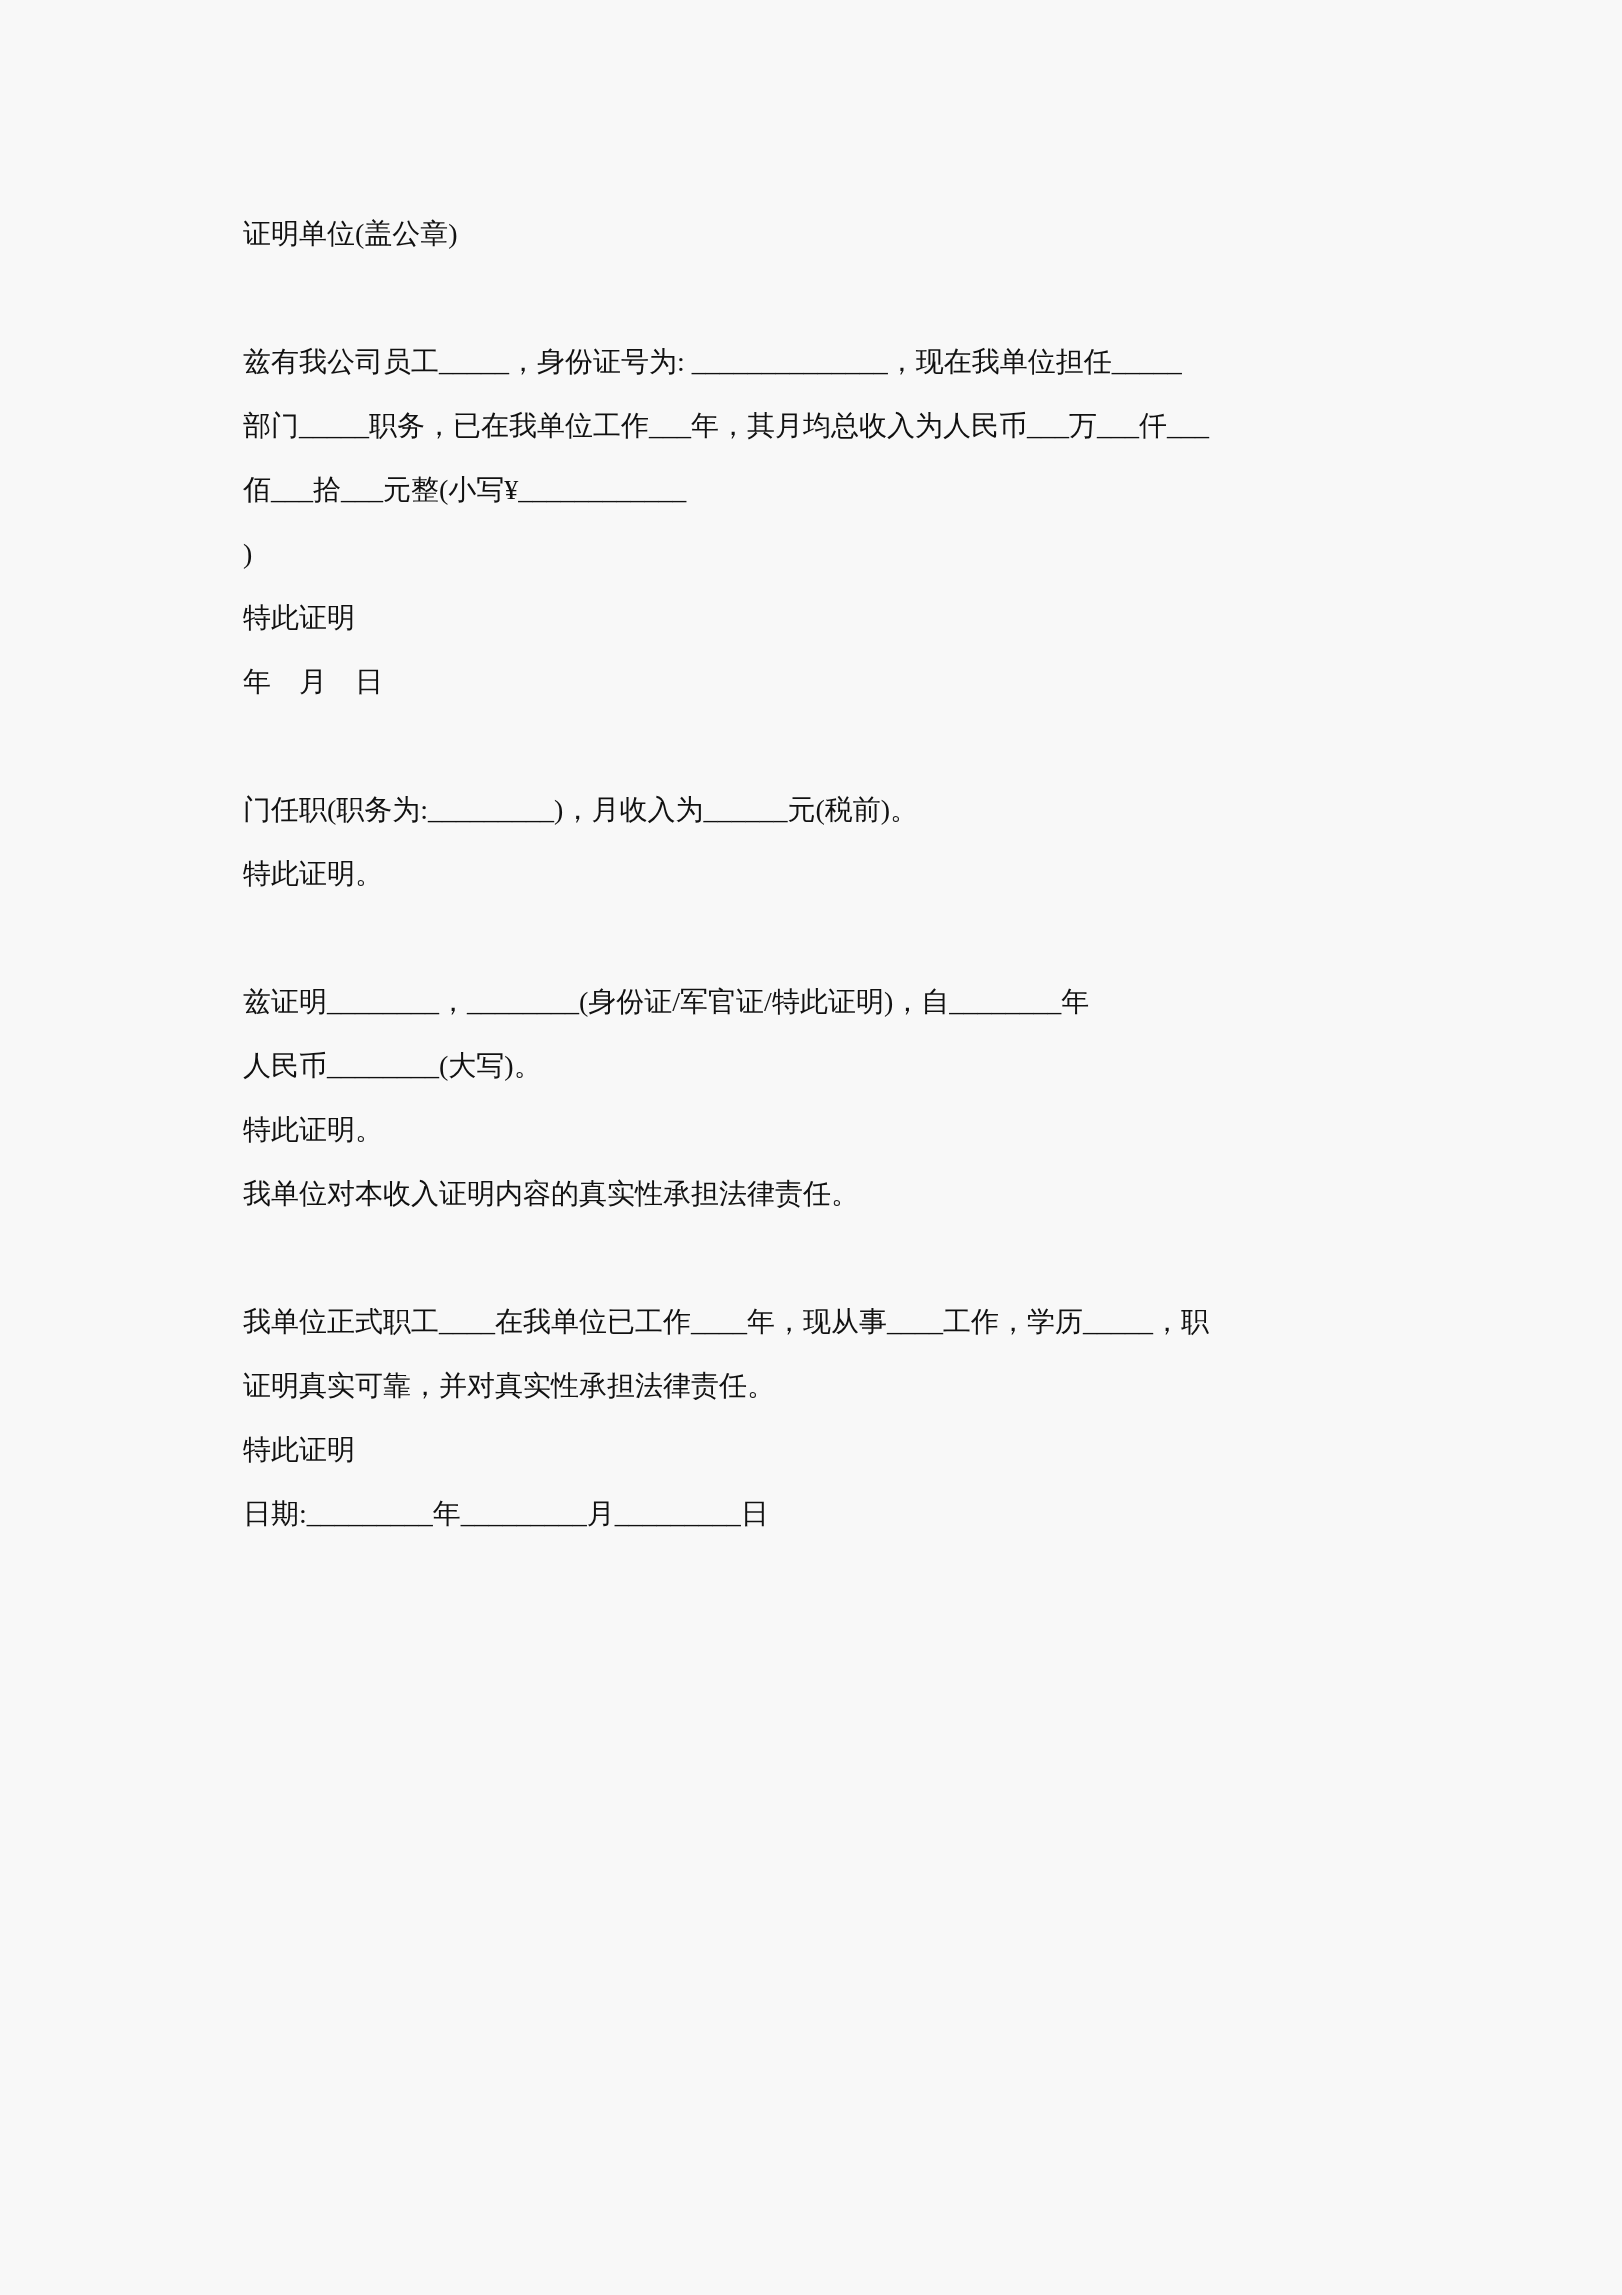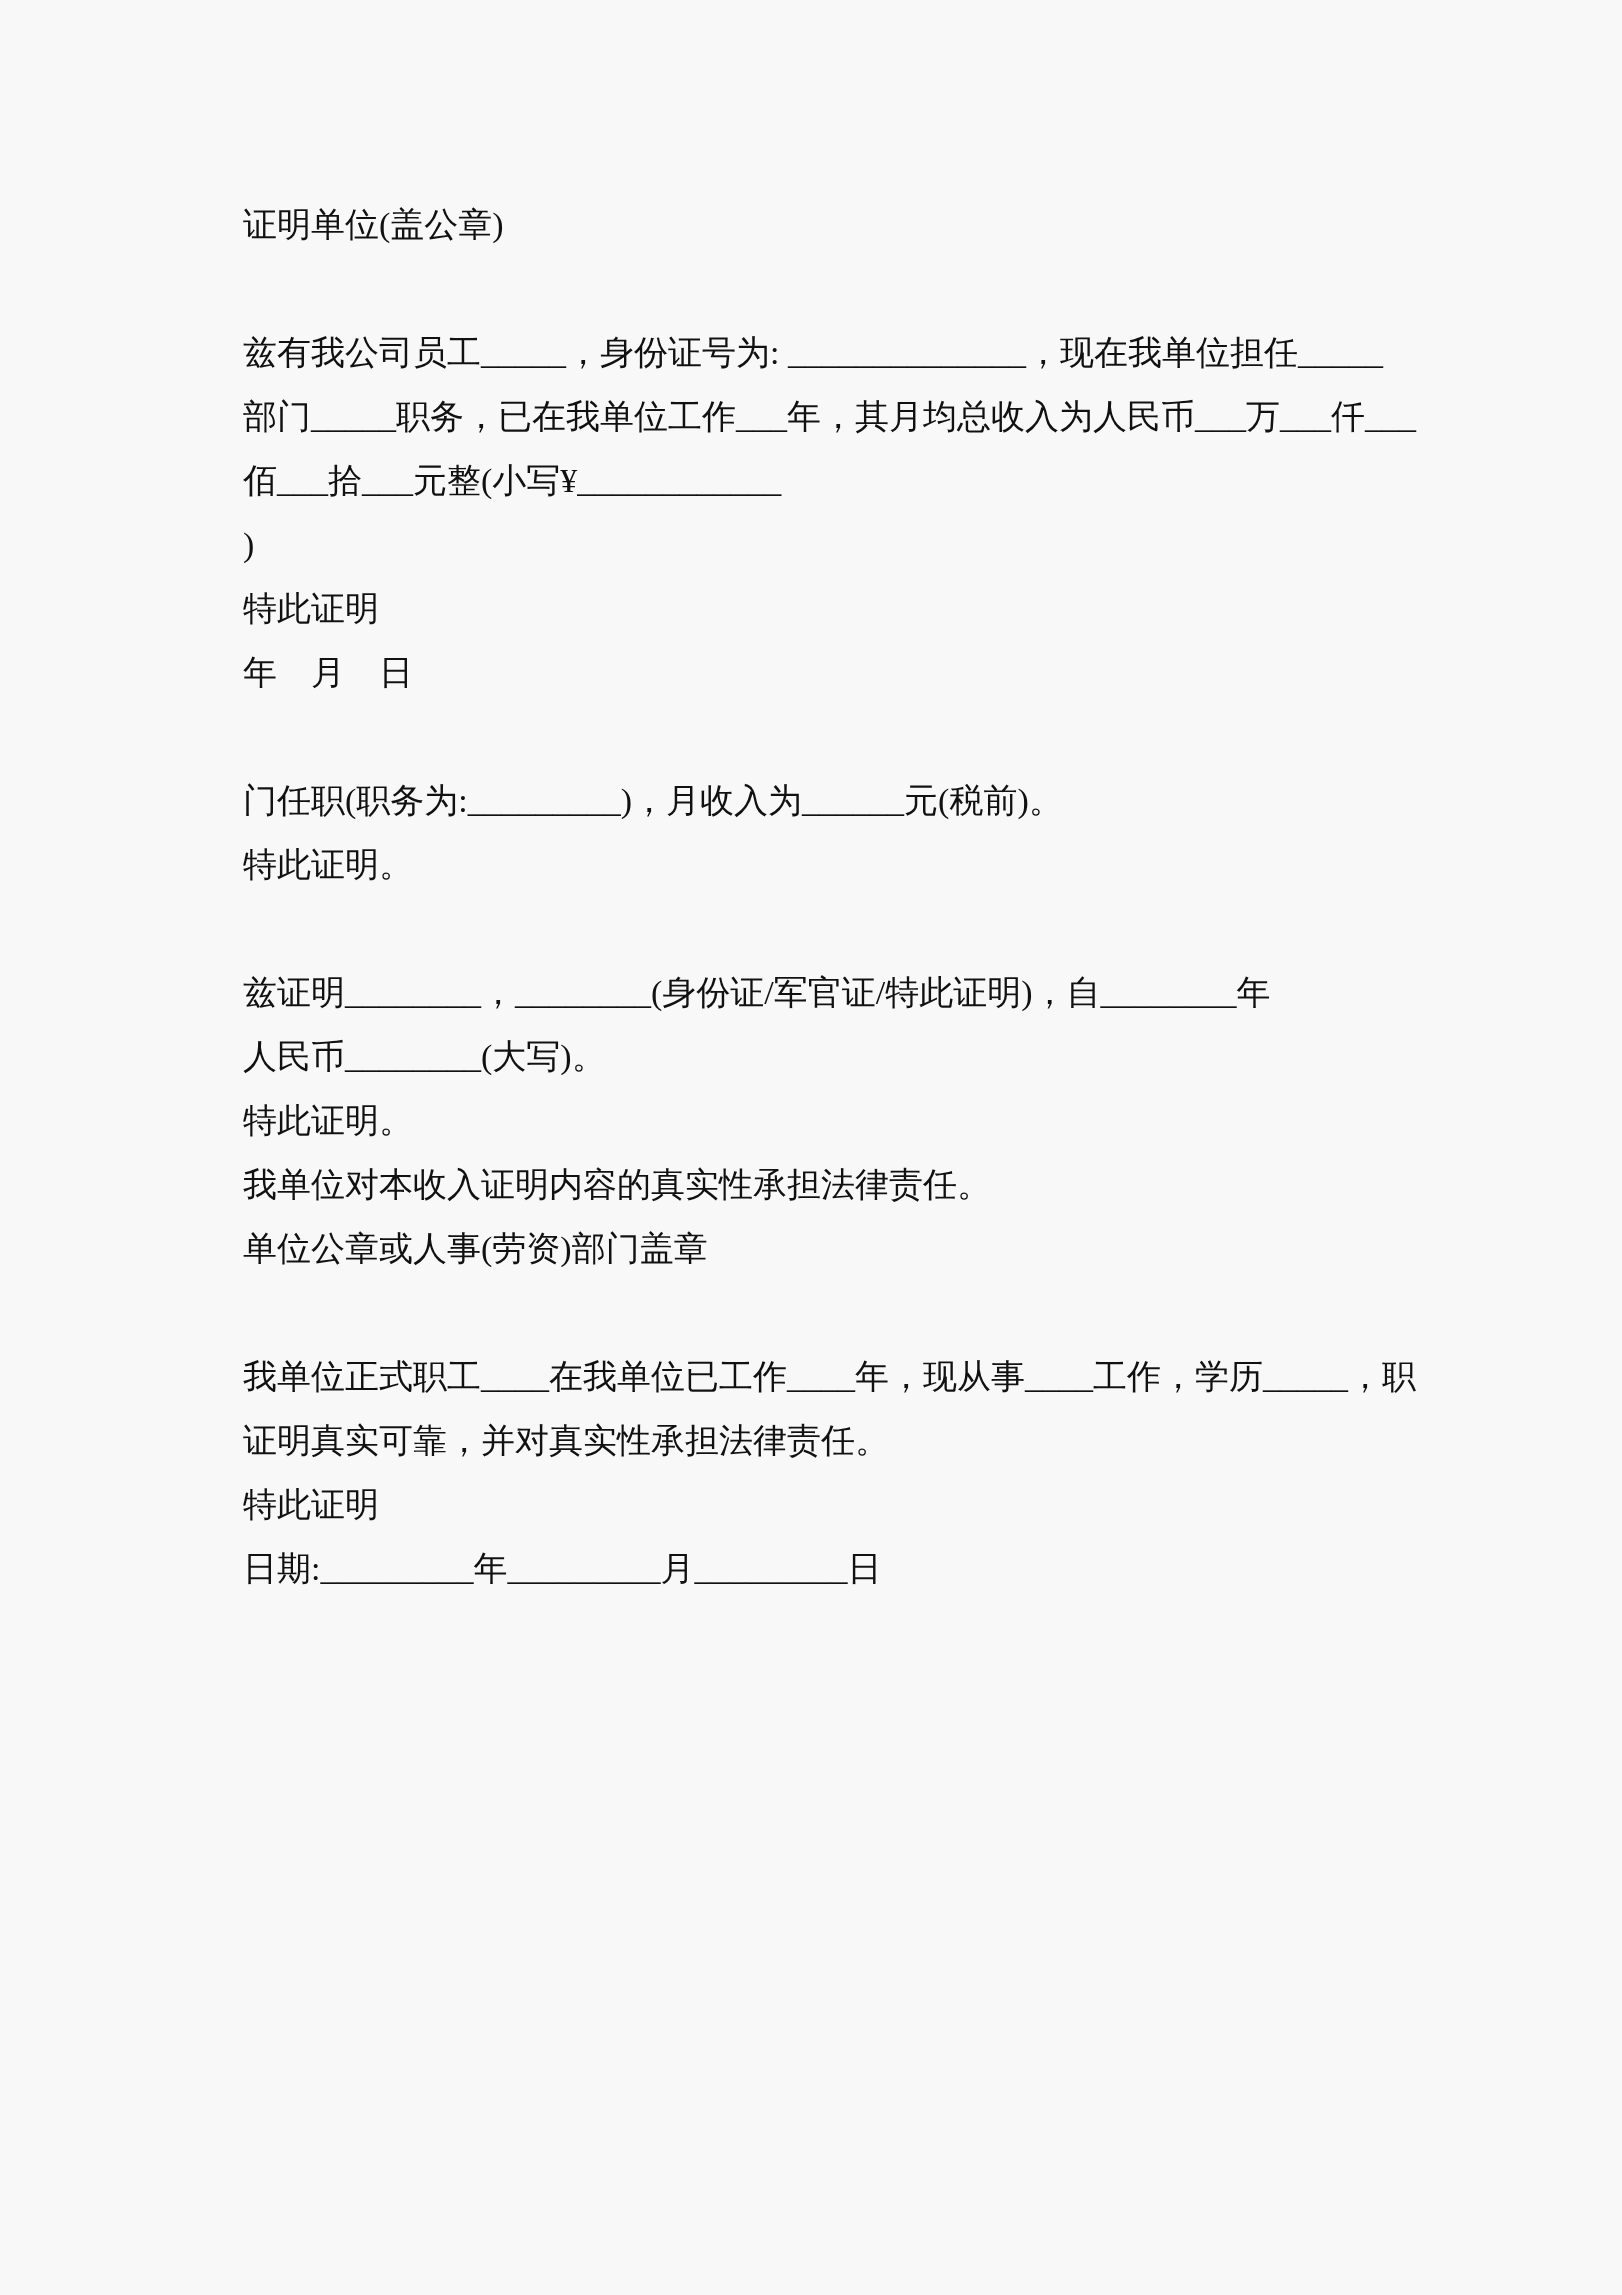--- a/index.html
+++ b/index.html
@@ -9,24 +9,24 @@
   body {
     width: 1623px;
     height: 2295px;
     background: #f8f8f8;
     position: relative;
     overflow: hidden;
   }
   .doc {
     position: absolute;
     left: 243px;
-    top: 193px;
+    top: 202px;
     width: 1139px;
     font-family: "Liberation Serif", "DejaVu Serif", serif;
-    font-size: 34px;
+    font-size: 28px;
     color: #111111;
     font-weight: 500;
   }
   .section { display: block; }
   .line {
     height: 64px;
     line-height: 64px;
     white-space: nowrap;
     letter-spacing: 0px;
   }
@@ -53,21 +53,20 @@
       <div class="section">
         <div class="line">门任职(职务为:_________)，月收入为______元(税前)。</div>
         <div class="line">特此证明。</div>
       </div>
       <div class="line blank"></div>
       <div class="section">
         <div class="line">兹证明________，________(身份证/军官证/特此证明)，自________年</div>
         <div class="line">人民币________(大写)。</div>
         <div class="line">特此证明。</div>
         <div class="line">我单位对本收入证明内容的真实性承担法律责任。</div>
-        <div class="line">单位公章或人事(劳资)部门盖章</div>
       </div>
       <div class="line blank"></div>
       <div class="section">
         <div class="line">我单位正式职工____在我单位已工作____年，现从事____工作，学历_____，职</div>
         <div class="line">证明真实可靠，并对真实性承担法律责任。</div>
         <div class="line">特此证明</div>
         <div class="line">日期:_________年_________月_________日</div>
       </div>
     </div>
 </div>

